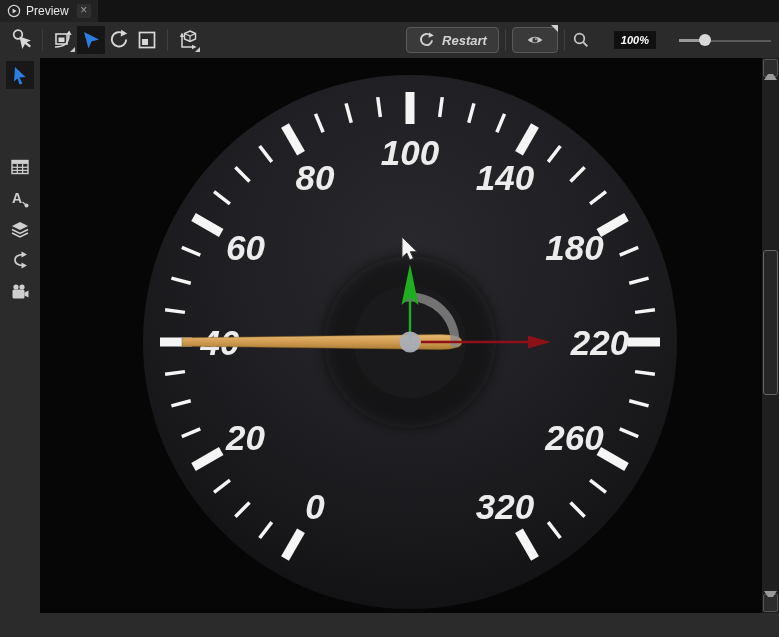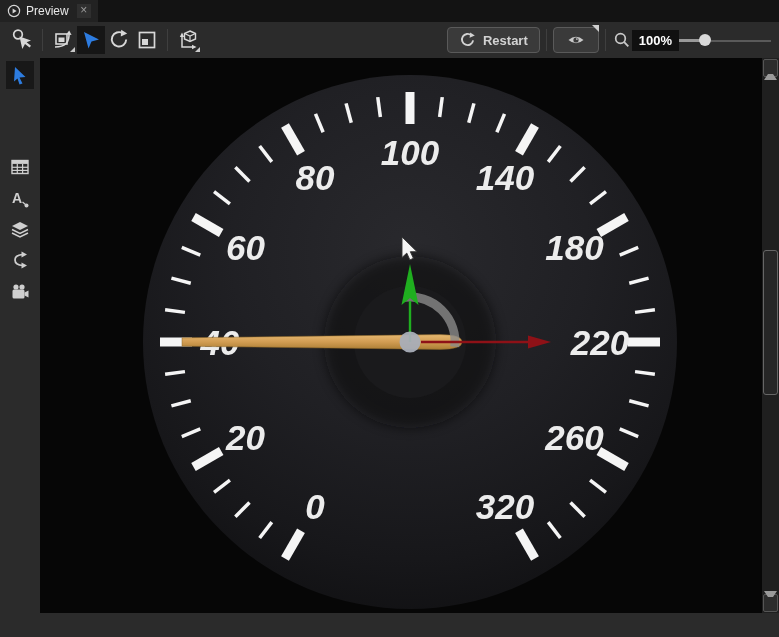--- a/index.html
+++ b/index.html
@@ -8,35 +8,35 @@
 
   
   .tabbar{position:absolute;left:0;top:0;width:779px;height:22px;background:#131313;display:flex;}
   .tab{display:flex;align-items:center;gap:5px;height:22px;padding:0 7px;background:#222222;}
   .tab-title{color:#e8e8e8;font-size:12px;}
   .tab-close{width:14px;height:14px;margin-left:3px;background:#2f2f2f;color:#9a9a9a;font-size:12px;
     line-height:13px;text-align:center;cursor:default;}
 
   
   .toolbar{position:absolute;left:0;top:22px;width:779px;height:36px;background:#2b2b2b;
-    display:flex;align-items:center;padding:4px 8px;box-sizing:border-box;}
+    display:flex;align-items:center;padding:4px 8px;box-sizing:border-box;font-style:italic;}
   .tool-btn{width:28px;height:28px;display:flex;align-items:center;justify-content:center;
     position:relative;flex:0 0 auto;}
   .tool-btn.active{background:#161616;}
   .sep{width:1px;height:22px;background:#3f3f3f;margin:0 6px;flex:0 0 auto;}
   .corner-tri{position:absolute;right:2px;bottom:2px;width:0;height:0;
     border-left:5px solid transparent;border-bottom:5px solid #c9c9c9;}
   .push-btn{display:flex;align-items:center;gap:7px;background:#3a3a3a;border:1px solid #5a5a5a;
     border-radius:4px;height:24px;padding:0 11px;color:#d2d2d2;font-size:13px;font-weight:bold;
     position:relative;flex:0 0 auto;}
   .eye-btn{padding:0 13px;}
   .eye-corner{position:absolute;right:-1px;top:-3px;width:0;height:0;
     border-left:7px solid transparent;border-top:7px solid #cfcfcf;}
-  .zoom-box{background:#101010;color:#ffffff;font-size:13px;font-weight:bold;
-    padding:3px 7px;margin:0 0;flex:0 0 auto;}
+  .zoom-box{background:#101010;color:#ffffff;font-size:11px;font-weight:bold;
+    padding:3px 7px;margin:0 23px;flex:0 0 auto;}
   .slider{position:relative;width:92px;height:14px;flex:0 0 auto;}
   .slider .track-l{position:absolute;left:0;top:6px;height:3px;background:#9a9a9a;}
   .slider .track-r{position:absolute;right:0;top:6.5px;height:2px;background:#5a5a5a;}
   .slider .thumb{position:absolute;top:1px;width:12px;height:12px;border-radius:50%;background:#d9d9d9;}
 
   
   .sidebar{position:absolute;left:0;top:58px;width:40px;height:555px;background:#2b2b2b;}
   .side-btn{position:absolute;left:6px;width:28px;height:28px;display:flex;
     align-items:center;justify-content:center;}
   .side-btn.active{background:#181818;}

